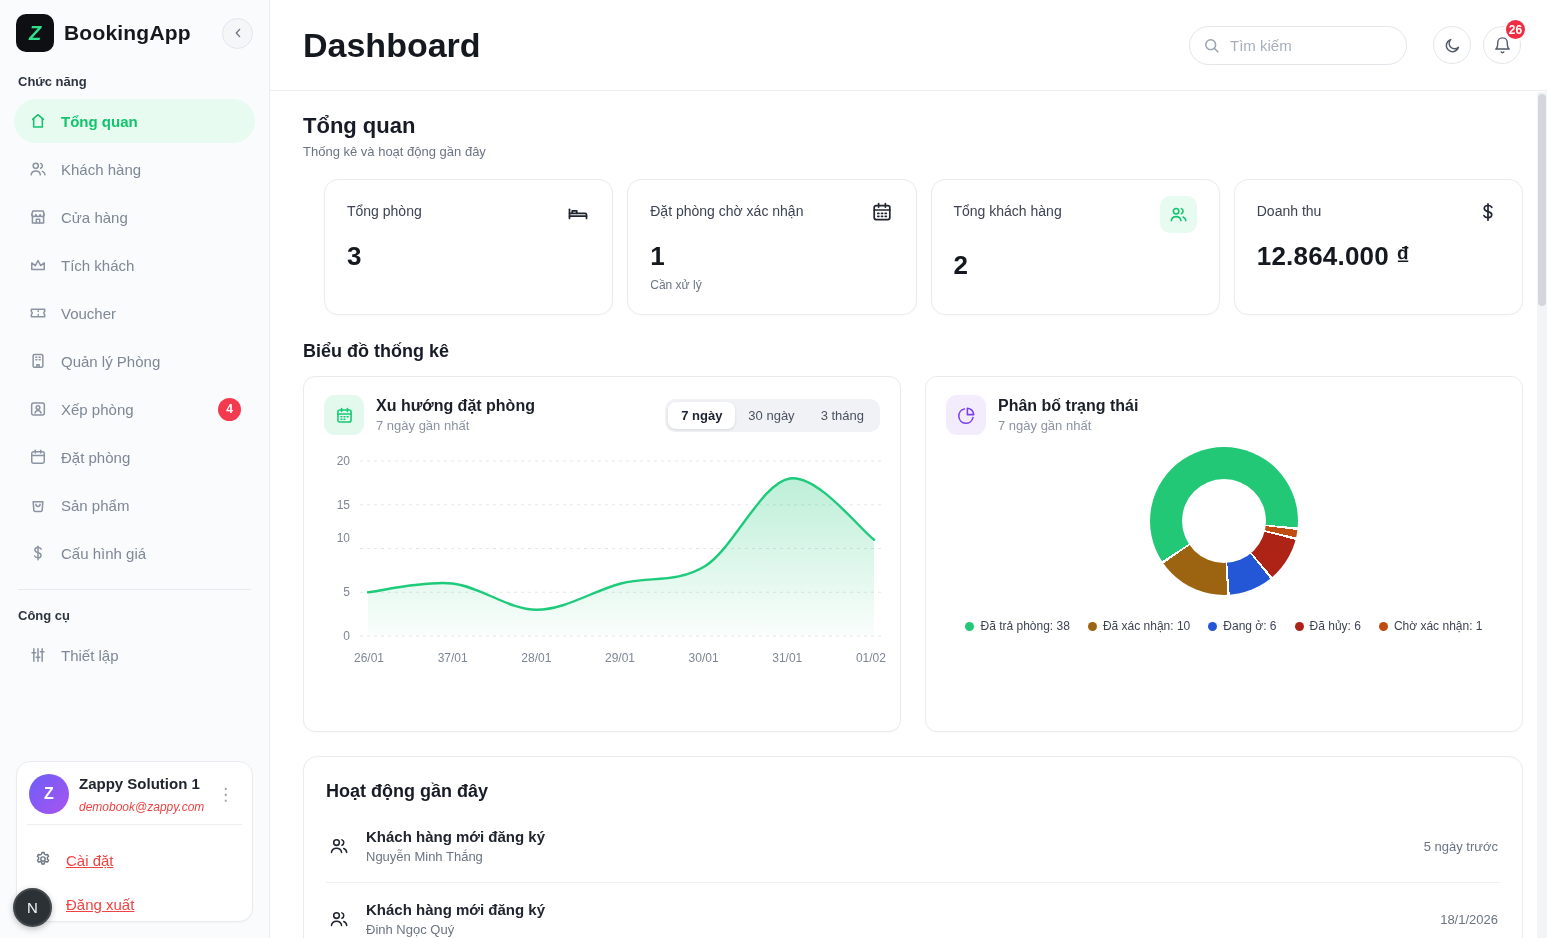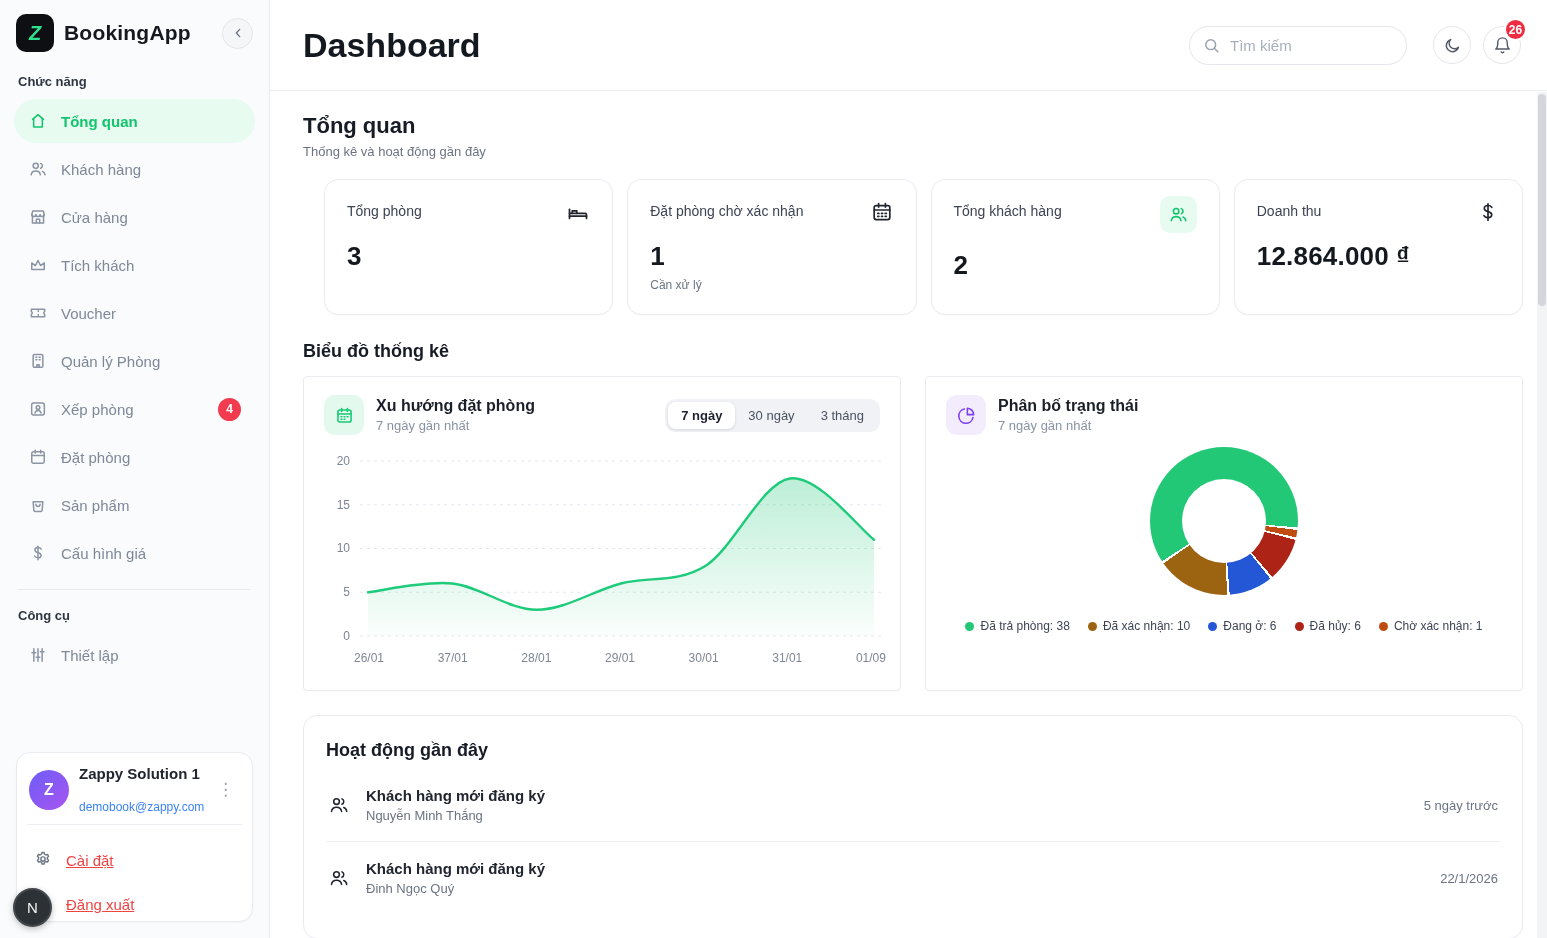--- a/index.html
+++ b/index.html
@@ -52,21 +52,21 @@
   }
   .user-row { display:flex; align-items:center; gap:10px; padding-bottom:10px; }
   .avatar {
     width:40px; height:40px; border-radius:50%;
     background:linear-gradient(135deg,#6d5ef7,#a854f0);
     color:#fff; font-weight:700; font-size:16px;
     display:flex; align-items:center; justify-content:center;
   }
   .user-meta { flex:1; min-width:0; }
   .user-name { font-size:15px; font-weight:700; color:#20252f; }
-  .user-email { font-size:12px; color:#3b82f6; margin-top:18px; }
+  .user-email { font-size:12px; color:#ef4444; margin-top:8px;font-style:italic; }
   .kebab { color:#9aa1ad; font-size:17px; padding:2px 6px; cursor:pointer; }
   .user-card .divider { height:1px; background:#eceef2; margin:0 -2px; }
   .user-menu-item {
     display:flex; align-items:flex-end; gap:13px; height:44px;
     color:#ef4444; font-size:15px; cursor:pointer; padding:0 4px;text-decoration:underline;
   }
   .user-menu-item .nav-icon { color:#6e7786; display:flex; }
 
   .float-badge {
     position:absolute; left:13px; bottom:11px; width:39px; height:39px;
@@ -117,22 +117,22 @@
   .stat-ic.chip {
     background:#e7fbf1; color:#13c46d; width:37px; height:37px; border-radius:10px;
     align-items:center; justify-content:center; margin-top:-4px;
   }
   .stat-value { font-size:26px; font-weight:700; color:#14181f; margin-top:17px; letter-spacing:.2px; }
   .stat-note { font-size:12px; color:#6b7483; margin-top:6px; }
 
   .charts-title { font-size:18px; font-weight:700; color:#161b26; margin:26px 0 14px; }
   .charts-row { display:grid; grid-template-columns:1fr 1fr; gap:24px; }
   .chart-card {
-    background:#fff; border:1px solid #e9ebef; border-radius:4px; padding:18px 20px;
-    height:315px; box-shadow:0 1px 2px rgba(20,24,34,.02); overflow:hidden;
+    background:#fff; border:1px solid #e9ebef; border-radius:12px; padding:18px 20px;
+    height:356px; box-shadow:0 1px 2px rgba(20,24,34,.02); overflow:hidden;
   }
   .chart-head { display:flex; align-items:center; gap:12px; }
   .chip-ic {
     width:40px; height:40px; border-radius:11px; display:flex;
     align-items:center; justify-content:center;
   }
   .chip-ic.green { background:#e4f9ee; color:#16c873; }
   .chip-ic.purple { background:#f3ecfd; color:#7a3ff2; }
   .chart-titles { flex:1; }
   .chart-title { font-size:16px; font-weight:700; color:#1a1f2a; }
@@ -457,21 +457,21 @@
           <div class="range-tabs">
             <div class="range-tab active">7 ngày</div>
             <div class="range-tab">30 ngày</div>
             <div class="range-tab">3 tháng</div>
           </div>
         </div>
 
         <div class="line-chart-body">
           <span class="y-lab" style="top:3px">20</span>
           <span class="y-lab" style="top:47px">15</span>
-          <span class="y-lab" style="top:90px">10</span>
+          <span class="y-lab" style="top:80px">10</span>
           <span class="y-lab" style="top:134px">5</span>
           <span class="y-lab" style="top:178px">0</span>
 
           <svg class="trend-svg" id="trend-svg" width="522" height="195" viewBox="0 0 522 195">
             <defs>
               <linearGradient id="areaGrad" x1="0" y1="0" x2="0" y2="1">
                 <stop offset="0" stop-color="#22c97a" stop-opacity="0.30"></stop>
                 <stop offset="1" stop-color="#22c97a" stop-opacity="0.02"></stop>
               </linearGradient>
             </defs>
@@ -486,21 +486,21 @@
             <path id="line-path" fill="none" stroke-width="2.4" stroke-linecap="round" stroke-linejoin="round" d="M8,141.3 C22.1,139.8 64.2,129.6 92.3,132.5 C120.4,135.4 148.6,158.8 176.7,158.8 C204.8,158.8 232.9,139.8 261.0,132.5 C289.1,125.2 317.2,132.5 345.3,115.0 C373.4,97.5 401.6,31.9 429.7,27.5 C457.8,23.1 499.9,78.5 514.0,88.7" stroke="#1ecb7b"></path>
           </svg>
 
           <div class="x-labels">
             <span>26/01</span>
             <span>37/01</span>
             <span>28/01</span>
             <span>29/01</span>
             <span>30/01</span>
             <span>31/01</span>
-            <span>01/09</span>
+            <span>01/02</span>
           </div>
         </div>
       </div>
 
       <div class="chart-card">
         <div class="chart-head">
           <div class="chip-ic purple">
               <svg width="21" height="21" viewBox="0 0 24 24" fill="none" stroke="currentColor" stroke-width="1.8" stroke-linecap="round" stroke-linejoin="round">
                 <path d="M19.4 14.4A8.2 8.2 0 1 1 9.6 4.6"></path>
                 <path d="M20.2 11A8.2 8.2 0 0 0 13 3.8V11Z"></path>
@@ -564,21 +564,21 @@
               <circle cx="9.3" cy="8.2" r="3.1"></circle>
               <path d="M3.8 19c.4-3 2.6-4.6 5.5-4.6s5.1 1.6 5.5 4.6"></path>
               <path d="M15.2 5.3a3.1 3.1 0 0 1 0 5.8"></path>
               <path d="M17.2 14.8c1.8.7 3 2.1 3.2 4.2"></path>
             </svg>
           </span>
         <div class="act-texts">
           <div class="act-t">Khách hàng mới đăng ký</div>
           <div class="act-s">Đinh Ngọc Quý</div>
         </div>
-        <div class="act-time">22/1/2026</div>
+        <div class="act-time">18/1/2026</div>
       </div>
     </div>
   </div>
 
   <div class="scroll-track">
     <div class="scroll-thumb"></div>
   </div>
 </div>
 
 </body></html>

